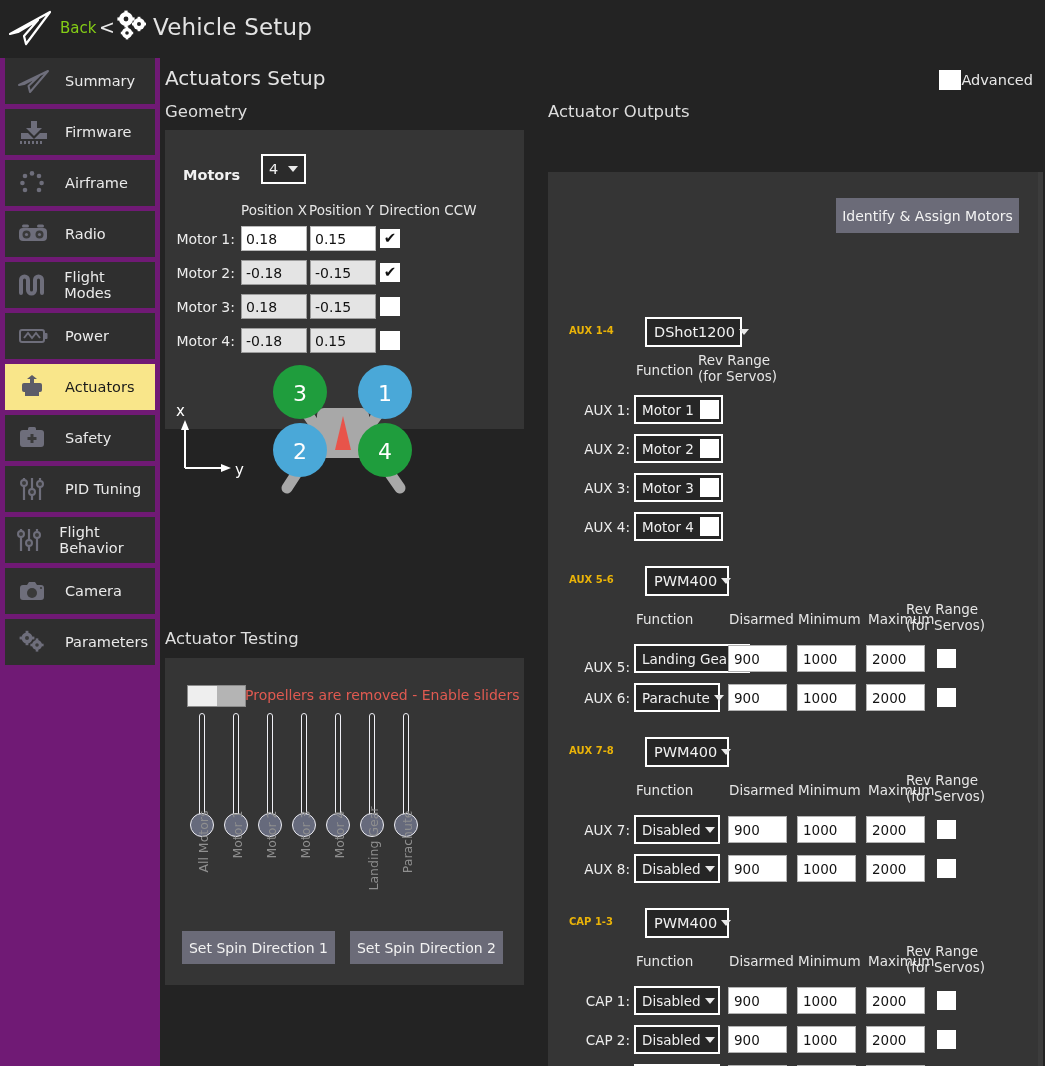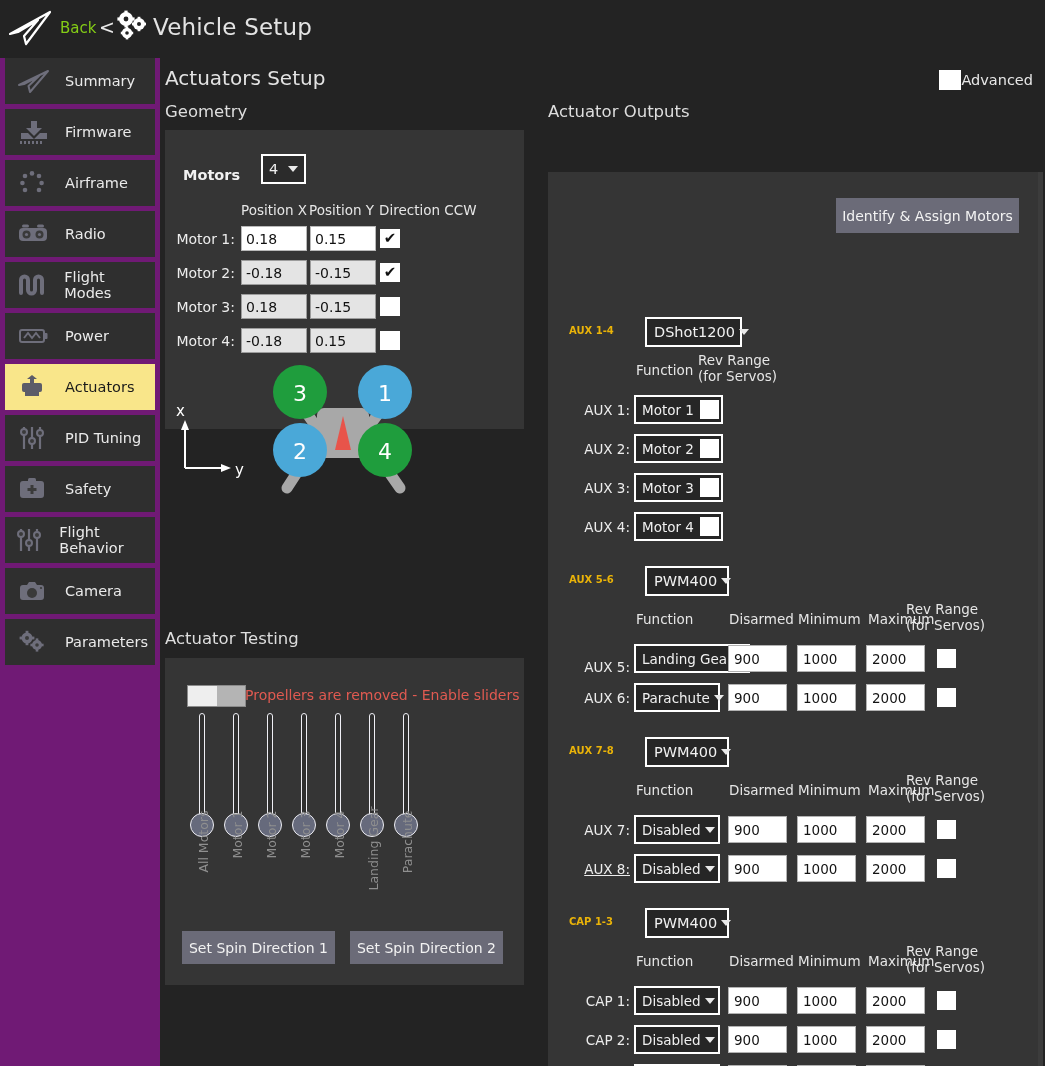--- a/index.html
+++ b/index.html
@@ -241,41 +241,41 @@
           <path d="M13 10 V5 h-3 l5 -4 l5 4 h-3 v5 z" fill="#5c5c68"></path>
           <rect x="5" y="9" width="20" height="9" rx="2" fill="#5c5c68"></rect>
           <rect x="8" y="18" width="14" height="4" fill="#5c5c68"></rect>
         </svg>
       </div>
       <div class="side-label">Actuators</div>
     </div>
     <div class="side-item">
       <div class="side-icon">
         <svg viewBox="0 0 34 26" width="34" height="26">
+          <rect x="11" y="2" width="8" height="4" rx="1.5" fill="#6e6e7b"></rect>
+          <rect x="3" y="5" width="24" height="17" rx="3" fill="#6e6e7b"></rect>
+          <path d="M13.5 9 h3 v3 h3 v3 h-3 v3 h-3 v-3 h-3 v-3 h3 z" fill="#3a3a3a"></path>
+        </svg>
+      </div>
+      <div class="side-label">Safety</div>
+    </div>
+    <div class="side-item">
+      <div class="side-icon">
+        <svg viewBox="0 0 34 26" width="34" height="26">
           <g stroke="#6e6e7b" stroke-width="2.2" fill="none">
             <line x1="7" y1="2" x2="7" y2="24"></line>
             <line x1="15" y1="2" x2="15" y2="24"></line>
             <line x1="23" y1="2" x2="23" y2="24"></line>
           </g>
           <circle cx="7" cy="7" r="3" fill="#3a3a3a" stroke="#6e6e7b" stroke-width="2"></circle>
           <circle cx="15" cy="16" r="3" fill="#3a3a3a" stroke="#6e6e7b" stroke-width="2"></circle>
           <circle cx="23" cy="8" r="3" fill="#3a3a3a" stroke="#6e6e7b" stroke-width="2"></circle>
         </svg>
       </div>
       <div class="side-label">PID Tuning</div>
-    </div>
-    <div class="side-item">
-      <div class="side-icon">
-        <svg viewBox="0 0 34 26" width="34" height="26">
-          <rect x="11" y="2" width="8" height="4" rx="1.5" fill="#6e6e7b"></rect>
-          <rect x="3" y="5" width="24" height="17" rx="3" fill="#6e6e7b"></rect>
-          <path d="M13.5 9 h3 v3 h3 v3 h-3 v3 h-3 v-3 h-3 v-3 h3 z" fill="#3a3a3a"></path>
-        </svg>
-      </div>
-      <div class="side-label">Safety</div>
     </div>
     <div class="side-item">
       <div class="side-icon">
         <svg viewBox="0 0 34 26" width="34" height="26">
           <g stroke="#6e6e7b" stroke-width="2.2" fill="none">
             <line x1="7" y1="2" x2="7" y2="24"></line>
             <line x1="15" y1="2" x2="15" y2="24"></line>
             <line x1="23" y1="2" x2="23" y2="24"></line>
           </g>
           <circle cx="7" cy="7" r="3" fill="#3a3a3a" stroke="#6e6e7b" stroke-width="2"></circle>
@@ -563,21 +563,21 @@
             <div class="fn-combo" style="left: 86px; top: 0px; width: 86px;">
               <span class="combo-text">Disabled</span>
               <span class="caret"></span>
             </div>
             <div class="numfield" style="left: 180px; top: 1px;">900</div>
             <div class="numfield" style="left: 249px; top: 1px;">1000</div>
             <div class="numfield" style="left: 318px; top: 1px;">2000</div>
             <div class="revbox" style="left: 389px; top: 5px;"></div>
           </div>
           <div class="out-row" style="top: 117px; left: 0px; width: 492px;">
-            <div class="out-rowlabel" style="left: 4px; top: 7px; width: 78px; text-decoration: underline;">AUX 8:</div>
+            <div class="out-rowlabel" style="left: 4px; top: 7px; width: 78px;">AUX 8:</div>
             <div class="fn-combo" style="left: 86px; top: 0px; width: 86px;">
               <span class="combo-text">Disabled</span>
               <span class="caret"></span>
             </div>
             <div class="numfield" style="left: 180px; top: 1px;">900</div>
             <div class="numfield" style="left: 249px; top: 1px;">1000</div>
             <div class="numfield" style="left: 318px; top: 1px;">2000</div>
             <div class="revbox" style="left: 389px; top: 5px;"></div>
           </div>
         </div>

